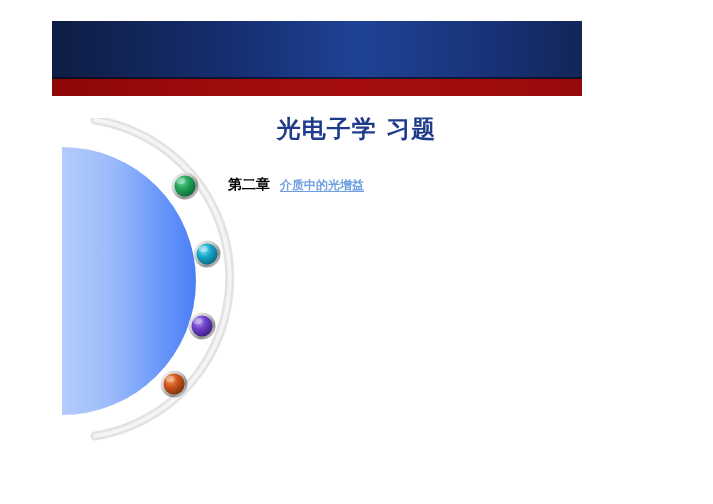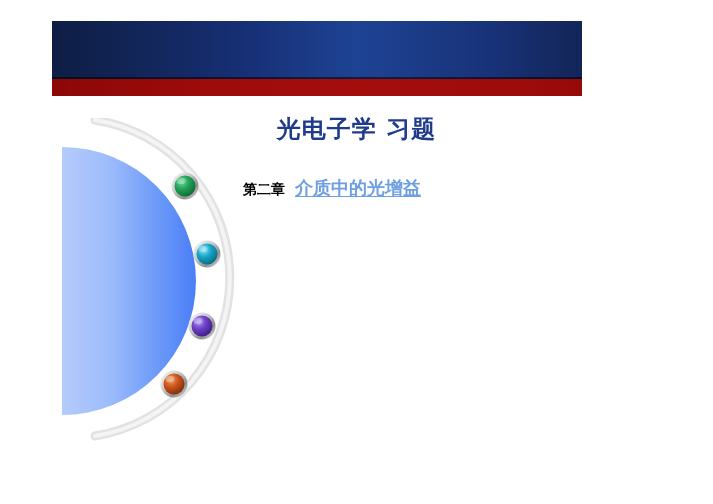--- a/index.html
+++ b/index.html
@@ -86,35 +86,34 @@
     width: 250px;
     height: 330px;
   }
 
   
   .content-list {
     position: absolute;
     left: 228px;
     top: 176px;
     width: 470px;
-    margin-left: 15px;
   }
   .content-row {
     display: flex;
     align-items: baseline;
     height: 68px;
   }
   .row-label {
     font-size: 14px;
     font-weight: 700;
     color: #000000;
     white-space: pre;
   }
   .row-link {
-    font-size: 18px;
+    font-size: 12px;
     font-weight: 700;
     color: #6e9fe0;
     text-decoration: underline;
     text-underline-offset: 2px;
     white-space: pre;
     cursor: pointer;
   }
   .gap-a { display: inline-block; width: 10px; }
   .gap-b { display: inline-block; width: 18px; }
 </style>

